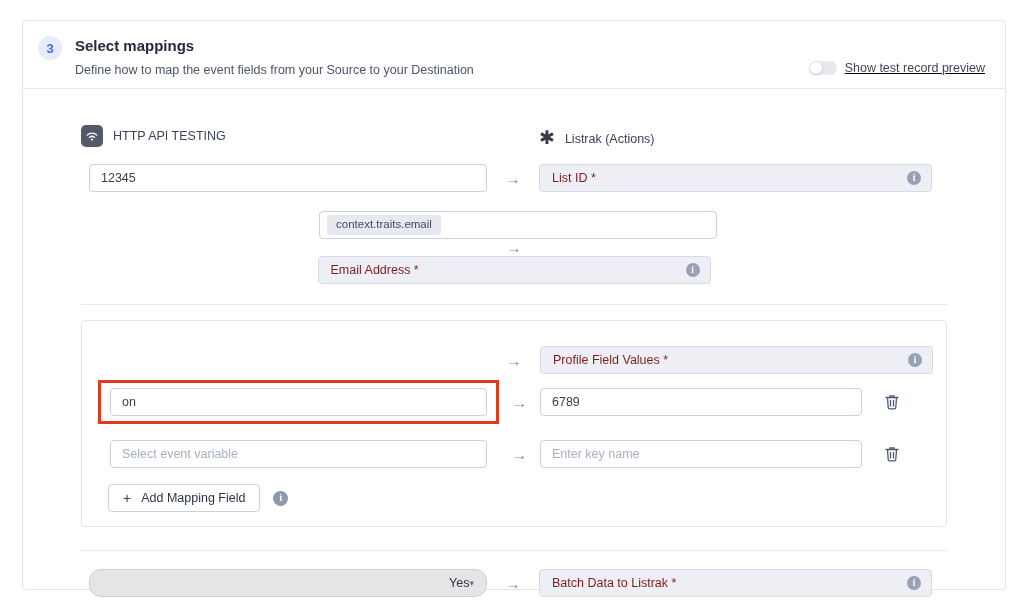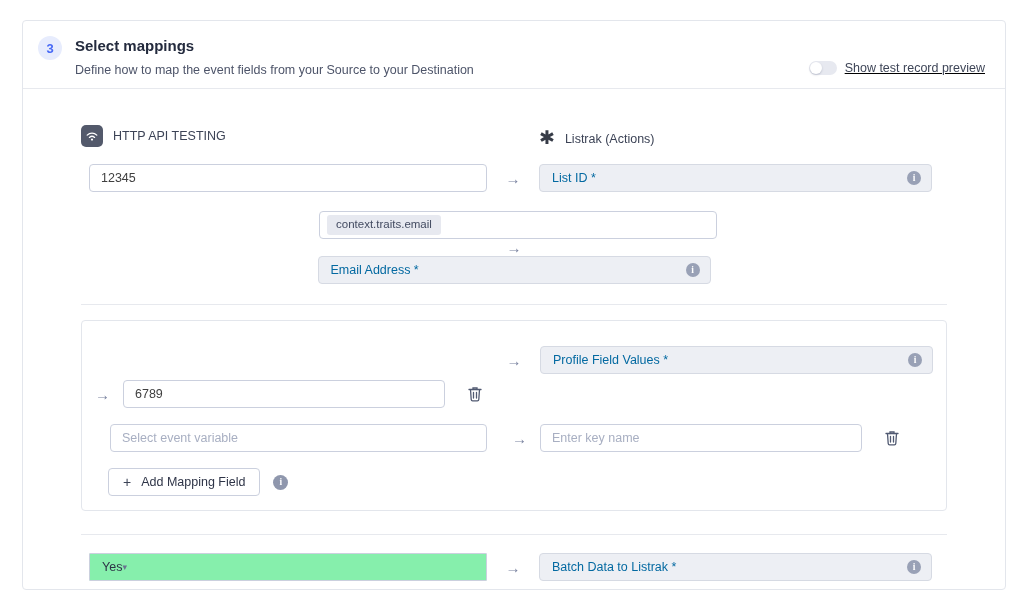--- a/index.html
+++ b/index.html
@@ -69,21 +69,21 @@
   .tag {
     background:#e7e9f0; border-radius:3px; padding:3px 9px;
     font-size:11.5px; color:#434b61; line-height:1.2;
   }
 
   .dest-field {
     height:28px; background:#edeff4; border:1px solid #d6dae3; border-radius:4px;
     display:flex; align-items:center; justify-content:space-between;
     padding:0 10px 0 12px;
   }
-  .dest-label { font-size:12.5px; color:#0369a1; }
+  .dest-label { font-size:12.5px; color:#7f1d1d; }
   .info-icon {
     width:14px; height:14px; border-radius:50%; background:#99a1b6; color:#fff;
     font-size:9.5px; font-weight:700; font-family:"Liberation Serif", serif;
     display:flex; align-items:center; justify-content:center; flex:none; cursor:pointer;
   }
 
   .divider { height:1px; background:#e7e9ee; }
   .divider.d1 { margin-top:1px; }
   .divider.d2 { margin-top:23px; }
 
@@ -110,23 +110,23 @@
     display:inline-flex; align-items:center; gap:10px; height:28px; padding:0 14px;
     border:1px solid #cbd0de; border-radius:4px; background:#fff;
     font-size:12.5px; color:#2e3447; font-family:inherit; cursor:pointer;
   }
   .plus-glyph { font-size:14px; color:#3c4356; }
   .info-icon.standalone { margin-left:13px; width:15px; height:15px; background:#8f97ad; }
 
   
   .batch-row { margin-top:18px; margin-bottom:0; }
   .select {
-    height:28px; width:100%; border:1px solid #cbd0de; border-radius:1px;
-    display:flex; align-items:center; justify-content:flex-start;
-    padding:0 12px; font-size:12.5px; color:#2e3447; background:#86efac; cursor:pointer;
+    height:28px; width:100%; border:1px solid #cbd0de; border-radius:12px;
+    display:flex; align-items:center; justify-content:flex-end;
+    padding:0 12px; font-size:12.5px; color:#2e3447; background:#e5e5e5; cursor:pointer;
   }
   .caret { color:#6a7390; font-size:9px; }
 </style>
 </head>
 <body>
 
 <div class="card">
 
   <div class="card-header">
     <div class="step-circle">3</div>
@@ -198,20 +198,23 @@
         <div class="cell-arrow">→</div>
         <div class="cell-right">
           <div class="dest-field">
             <span class="dest-label">Profile Field Values *</span>
             <span class="info-icon">i</span>
           </div>
         </div>
       </div>
 
       <div class="pair-row first">
+        <div class="hl-wrap highlighted">
+          <input class="text-input var-input" value="on" style="">
+        </div>
         <div class="pair-arrow">→</div>
         <div class="key-wrap">
           <input class="text-input" value="6789" style="">
         </div>
         <button class="trash-btn">
           <svg width="14" height="16" viewBox="0 0 14 16" fill="none">
             <path d="M1 3.5h12" stroke="#515a72" stroke-width="1.3" stroke-linecap="round"></path>
             <path d="M5 3.5V2h4v1.5" stroke="#515a72" stroke-width="1.3" stroke-linecap="round"></path>
             <path d="M2.5 3.5l.7 10a1.4 1.4 0 0 0 1.4 1.3h4.8a1.4 1.4 0 0 0 1.4-1.3l.7-10" stroke="#515a72" stroke-width="1.3"></path>
             <path d="M5.5 6.5v5.5M8.5 6.5v5.5" stroke="#515a72" stroke-width="1.3" stroke-linecap="round"></path>

